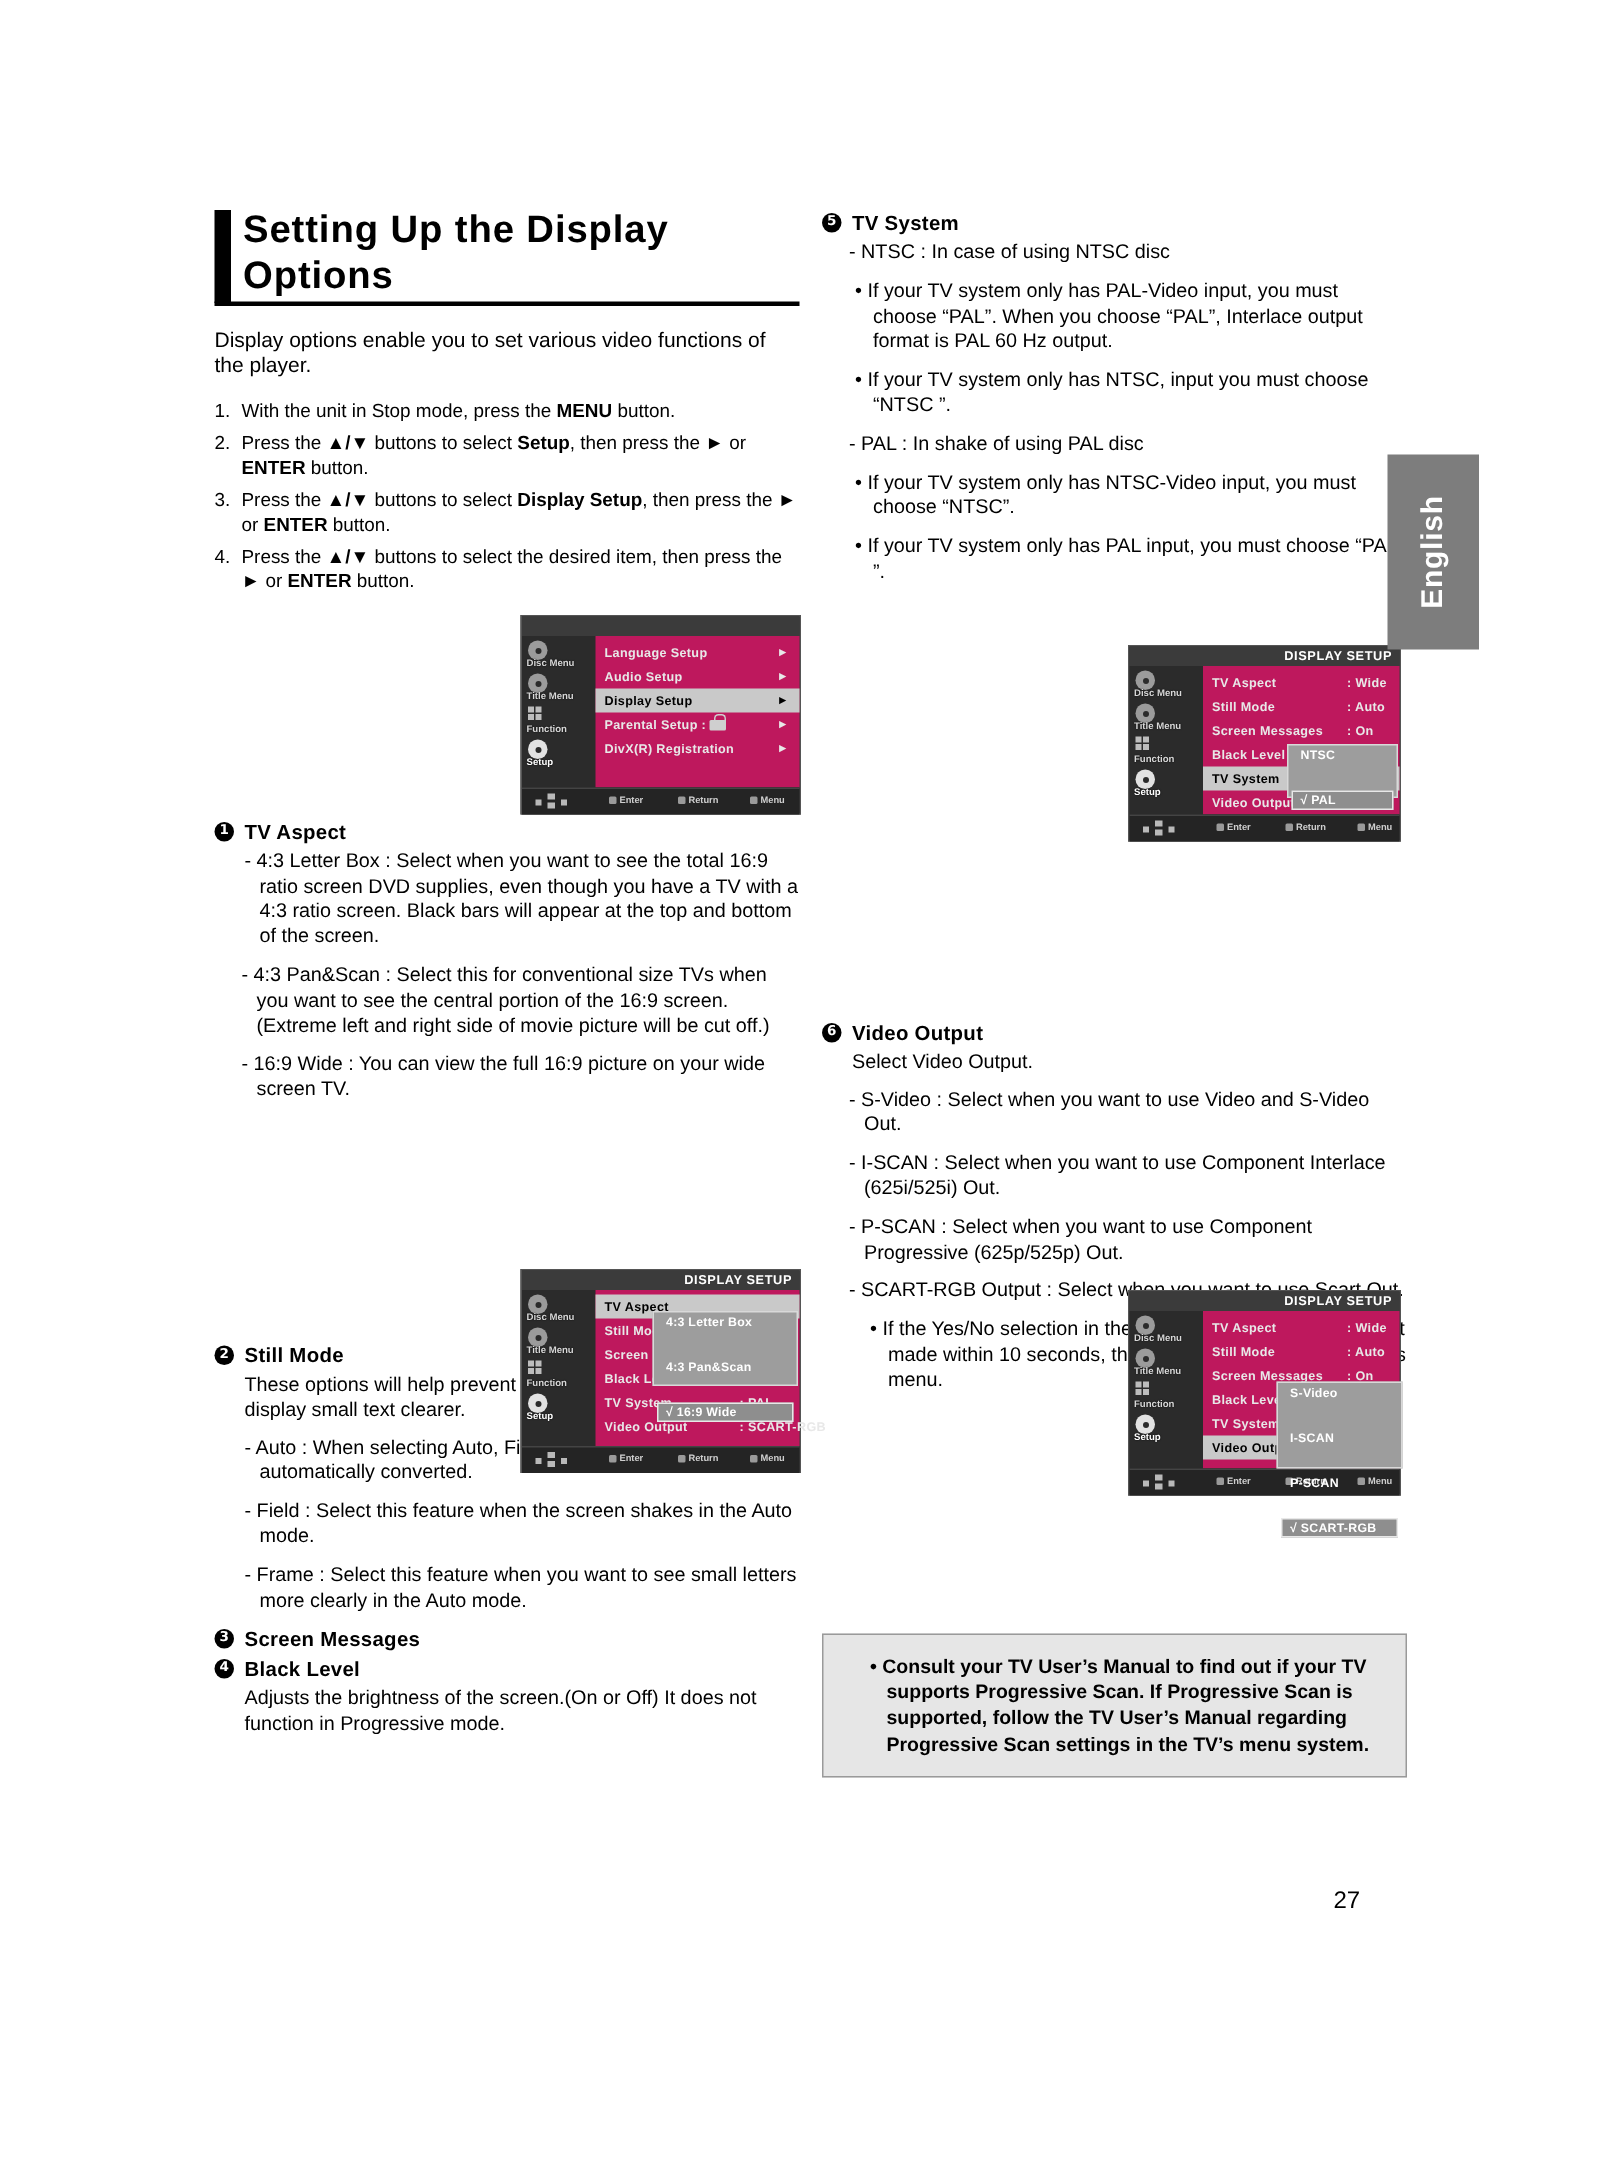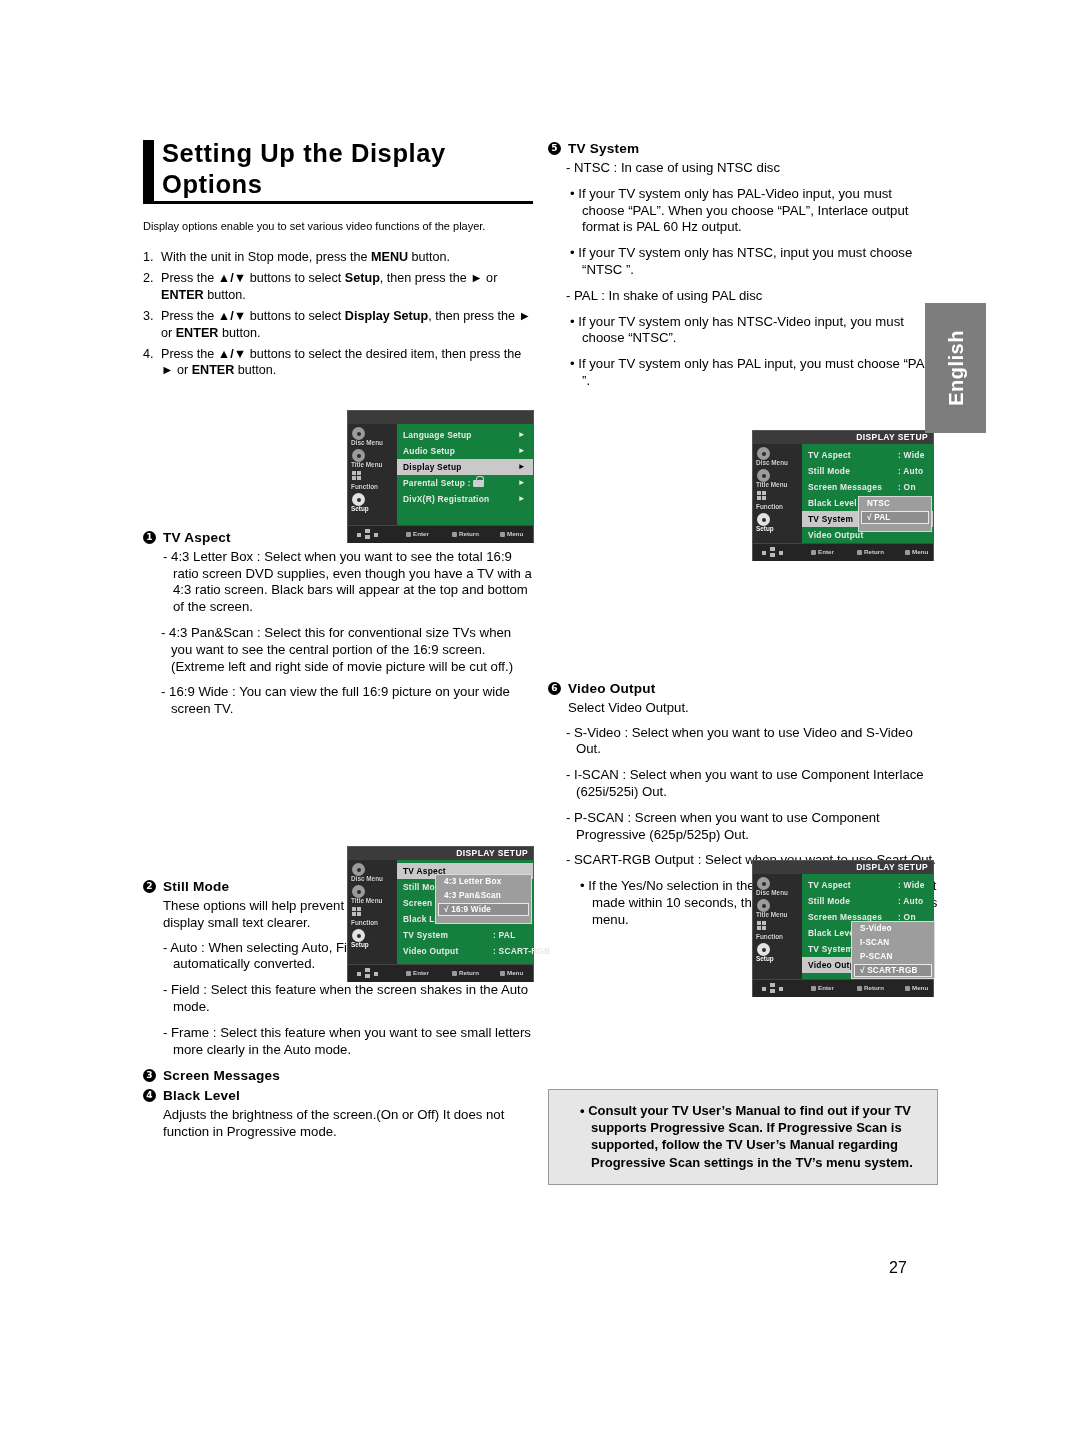--- a/index.html
+++ b/index.html
@@ -13,21 +13,21 @@
   
   .col-left{position:absolute;left:143px;top:138px;width:390px;}
   .col-right{position:absolute;left:548px;top:140px;width:390px;}
 
   
   .title-wrap{position:relative;margin-bottom:14px;}
   .title-bar{position:absolute;left:0;top:2px;width:11px;height:62px;background:#000;}
   .title-txt{font-size:25.5px;font-weight:bold;line-height:31px;letter-spacing:.6px;
     padding-left:19px;}
   .title-rule{border-bottom:3px solid #000;margin-top:1px;width:100%;}
-  .intro{font-size:11px;line-height:17px;margin:0 0 14px 0;}
+  .intro{font-size:14px;line-height:17px;margin:0 0 14px 0;}
   ol.steps{margin:0;padding:0;list-style:none;}
   ol.steps li{font-size:12.6px;line-height:16.4px;margin-bottom:5px;
     padding-left:18px;position:relative;}
   ol.steps li .num{position:absolute;left:0;top:0;}
   b{font-weight:bold;}
 
   
   .sec{margin-top:14px;}
   .sec-h{font-size:13.6px;font-weight:bold;line-height:18px;position:relative;
     padding-left:20px;margin-bottom:2px;letter-spacing:.2px;}
@@ -69,37 +69,37 @@
   .osd .mid{display:flex;height:calc(100% - 13px - 17px);}
   .osd .side{width:49px;background:#2b2b2b;display:flex;flex-direction:column;
       padding-top:2px;}
   .osd .side .si{height:22px;position:relative;color:#d8d8d8;font-size:6.4px;
       font-weight:bold;}
   .osd .side .si .lbl{position:absolute;left:3px;bottom:2px;white-space:nowrap;
       text-shadow:0 0 1px #000;}
   .osd .side .si .gl{position:absolute;left:4px;top:1px;font-size:12px;line-height:12px;
       color:#c9c9c9;}
   .osd .side .si.sel .lbl{color:#fff;}
-  .osd .list{flex:1;background:#15803d;position:relative;padding-top:3px;}
+  .osd .list{flex:1;background:#be185d;position:relative;padding-top:3px;}
   .osd .row{height:16px;line-height:16px;color:#e8e8e8;font-size:8.4px;
       font-weight:bold;padding-left:6px;position:relative;white-space:nowrap;
       letter-spacing:.25px;}
   .osd .row .val{position:absolute;left:96px;}
   .osd .row .arr{position:absolute;right:7px;top:0;font-size:8px;}
   .osd .row.hl{background:#c9c9c9;color:#000;}
   .osd .row.hl .arr{color:#000;}
   .osd .botbar{height:17px;background:#242424;position:relative;border-top:1px solid #444;}
   .osd .botbar .bi{position:absolute;top:4px;color:#cfcfcf;font-size:6.2px;
       font-weight:bold;white-space:nowrap;}
   .osd .botbar .bi .sq{display:inline-block;width:5px;height:5px;background:#9a9a9a;
       margin-right:2px;vertical-align:middle;border-radius:1px;}
   .osd .dpad{position:absolute;left:9px;top:3px;width:22px;height:11px;}
   .osd .dpad .c{position:absolute;background:#b9b9b9;}
   .osd .popup{position:absolute;background:#9d9d9d;border:1px solid #d9d9d9;}
-  .osd .popup .prow{color:#fff;font-size:8.2px;font-weight:bold;height:14px;
+  .osd .popup .prow{color:#fff;font-size:8.2px;font-weight:bold;height:30px;
       line-height:13px;padding-left:8px;white-space:nowrap;letter-spacing:.2px;}
   .osd .popup .prow.on{border:1px solid #e8e8e8;background:#8e8e8e;height:11px;
       line-height:11px;margin:0 2px 1px 2px;padding-left:5px;}
   .osd .lock{display:inline-block;width:11px;height:7px;background:#cfcfcf;
       border-radius:1px;vertical-align:middle;position:relative;}
   .osd .lock:after{content:"";position:absolute;left:3px;top:-4px;width:6px;height:5px;
       border:1.3px solid #cfcfcf;border-bottom:none;border-radius:3px 3px 0 0;}
   .disc-ico{width:13px;height:13px;border-radius:50%;background:#9b9b9b;
       position:relative;display:block;}
   .disc-ico:after{content:"";position:absolute;left:4.5px;top:4.5px;width:4px;height:4px;
@@ -371,21 +371,21 @@
 
     <div class="sec" style="margin-top:290px;">
       <div class="sec-h">
         <span class="circnum">6</span>
         <span>Video Output</span>
       </div>
       <div class="sec-body">Select Video Output.</div>
       <div id="videoout-items">
           <div class="dash2">- S-Video : Select when you want to use Video and S-Video Out.</div>
           <div class="dash2">- I-SCAN : Select when you want to use Component Interlace (625i/525i) Out.</div>
-          <div class="dash2">- P-SCAN : Screen when you want to use Component Progressive (625p/525p) Out.</div>
+          <div class="dash2">- P-SCAN : Select when you want to use Component Progressive (625p/525p) Out.</div>
           <div class="dash2">- SCART-RGB Output : Select when you want to use Scart Out.</div>
           <div class="bullet-in">• If the Yes/No selection in the Display Setup sub Menu is not made within 10 seconds, the screen returns to the previous menu.</div>
         </div>
     </div>
 
     <div class="osd" id="osd-video" style="left:204px;top:720px;width:180px;height:135px;position:absolute;">
       <div class="titlebar">
         <span class="tt">DISPLAY SETUP</span>
       </div>
       <div class="mid">

